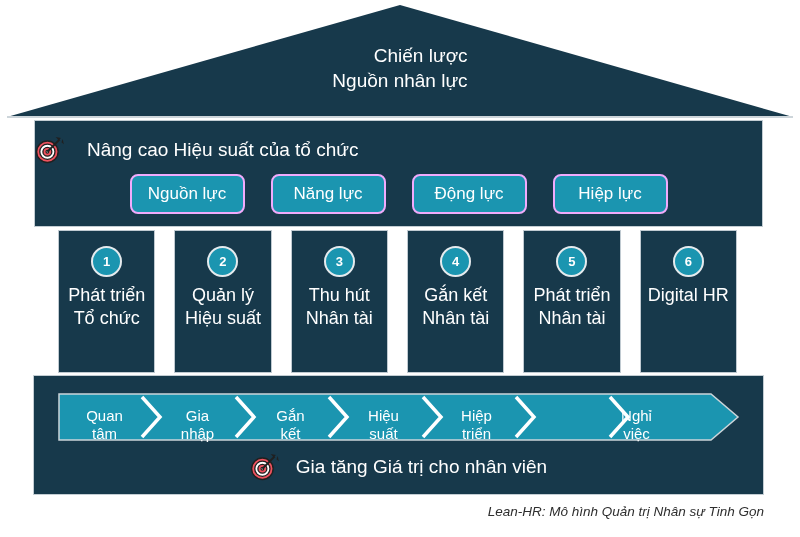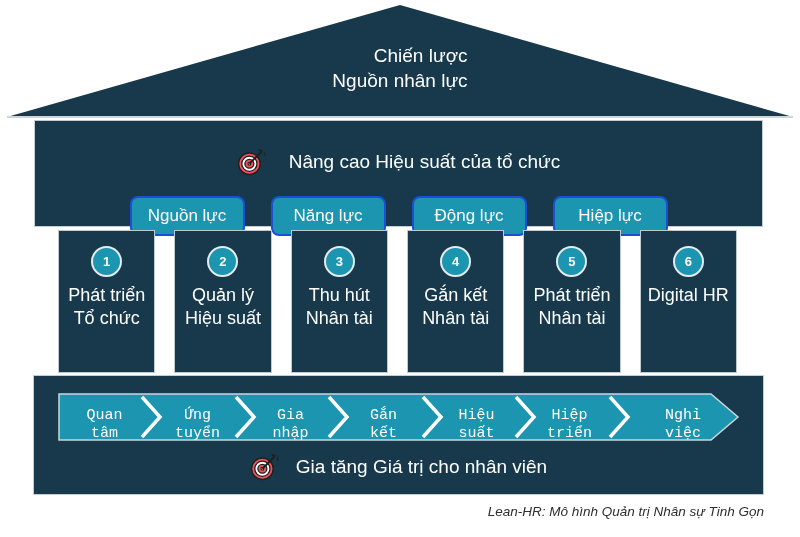--- a/index.html
+++ b/index.html
@@ -16,29 +16,29 @@
   }
   .roof-text { color:#fff; font-size:19px; line-height:1.32; text-align:right; padding-bottom:24px; }
   .roof-baseline { position:absolute; left:7px; top:116px; width:786px; height:2px; background:#cdd5da; }
 
   
   .band {
     position:absolute; left:34px; top:120px; width:729px; height:107px;
     background:#17394B; border:1px solid #c3cdd3; box-sizing:border-box;
   }
   .goal-row {
-    display:flex; align-items:center; justify-content:center; gap:22px;
-    margin-top:22px; height:38px; color:#fff; font-size:19px;
+    display:flex; align-items:center; gap:22px;
+    margin-top:10px; height:38px; color:#fff; font-size:19px;
   }
   .btn-row { display:flex; justify-content:center; gap:26px; margin-top:5px; }
   .hr-btn {
     width:115px; height:40px; box-sizing:border-box;
     display:flex; align-items:center; justify-content:center;
-    background:#1B95B0; border:2px solid #1d4ed8; border-radius:8px;
-    color:#fff; font-size:17px;margin-top:10px;
+    background:#1B95B0; border:2px solid #f0abfc; border-radius:8px;
+    color:#fff; font-size:17px;
   }
 
   
   .pillars { position:absolute; left:58px; top:230px; width:679px; height:143px; display:flex; gap:19px; }
   .pillar {
     flex:1; background:#17394B; border:1px solid #c0cad1; box-sizing:border-box;
     display:flex; flex-direction:column; align-items:center;
   }
   .pillar-num {
     margin-top:15px; width:31px; height:31px; box-sizing:border-box; border-radius:50%;
@@ -48,21 +48,21 @@
   }
   .pillar-label { margin-top:7px; color:#fff; font-size:18px; line-height:1.25; text-align:center; }
 
   
   .base {
     position:absolute; left:33px; top:375px; width:731px; height:120px;
     background:#17394B; border:1px solid #c3cdd3; box-sizing:border-box;
   }
   .journey { position:absolute; left:24px; top:17px; width:682px; height:48px; }
   .journey svg { position:absolute; left:0; top:0; }
-  .journey-labels { position:absolute; left:0; top:0; width:682px; height:64px; display:flex;font-family:Liberation Mono, monospace; }
+  .journey-labels { position:absolute; left:0; top:0; width:682px; height:64px; display:flex; }
   .step {
     width:93px; display:flex; flex-direction:column; align-items:center; justify-content:center;
     color:#fff; font-size:15px; line-height:1.22; text-align:center;
   }
   .step:last-child { width:auto; flex:1; padding-left:10px; }
   .base-goal-row {
     position:absolute; left:0; right:0; top:72px; height:38px;
     display:flex; align-items:center; justify-content:center; gap:16px;
     color:#fff; font-size:19px;
   }
@@ -163,24 +163,20 @@
         <path d="M365,4 L383,24 L365,44" fill="none" stroke="#ffffff" stroke-width="3.5"></path>
         <path d="M458,4 L476,24 L458,44" fill="none" stroke="#ffffff" stroke-width="3.5"></path>
         <path d="M552,4 L570,24 L552,44" fill="none" stroke="#ffffff" stroke-width="3.5"></path>
       </svg>
       <div class="journey-labels">
         <div class="step">
           <div>Quan</div>
           <div>tâm</div>
         </div>
         <div class="step">
-          <div>Ứng</div>
-          <div>tuyển</div>
-        </div>
-        <div class="step">
           <div>Gia</div>
           <div>nhập</div>
         </div>
         <div class="step">
           <div>Gắn</div>
           <div>kết</div>
         </div>
         <div class="step">
           <div>Hiệu</div>
           <div>suất</div>

